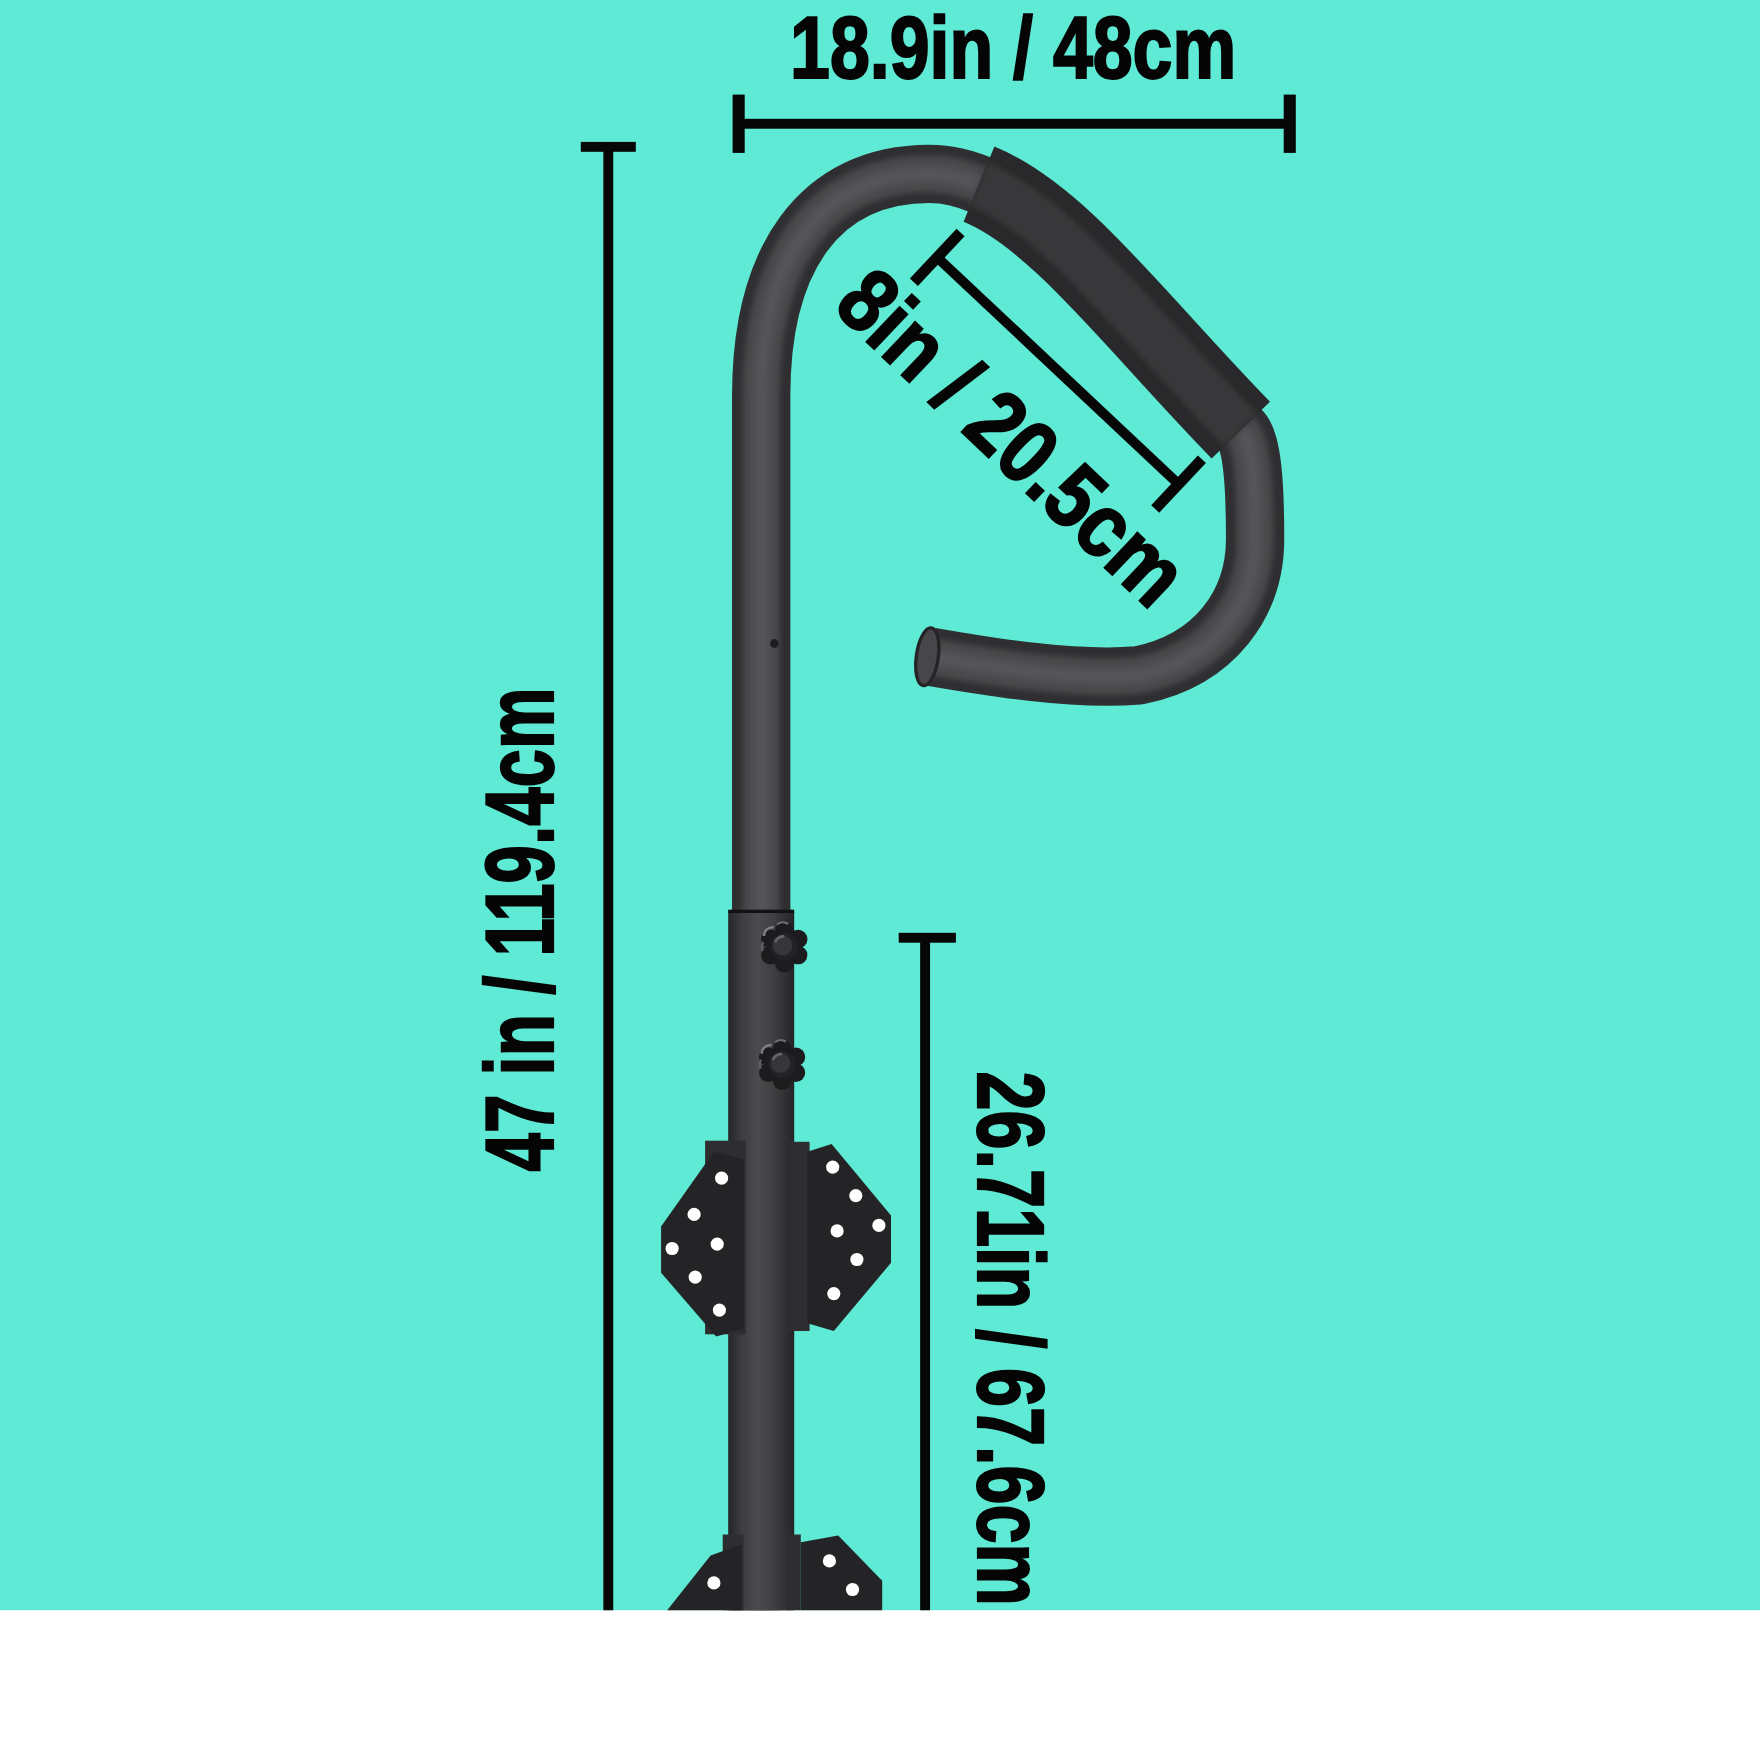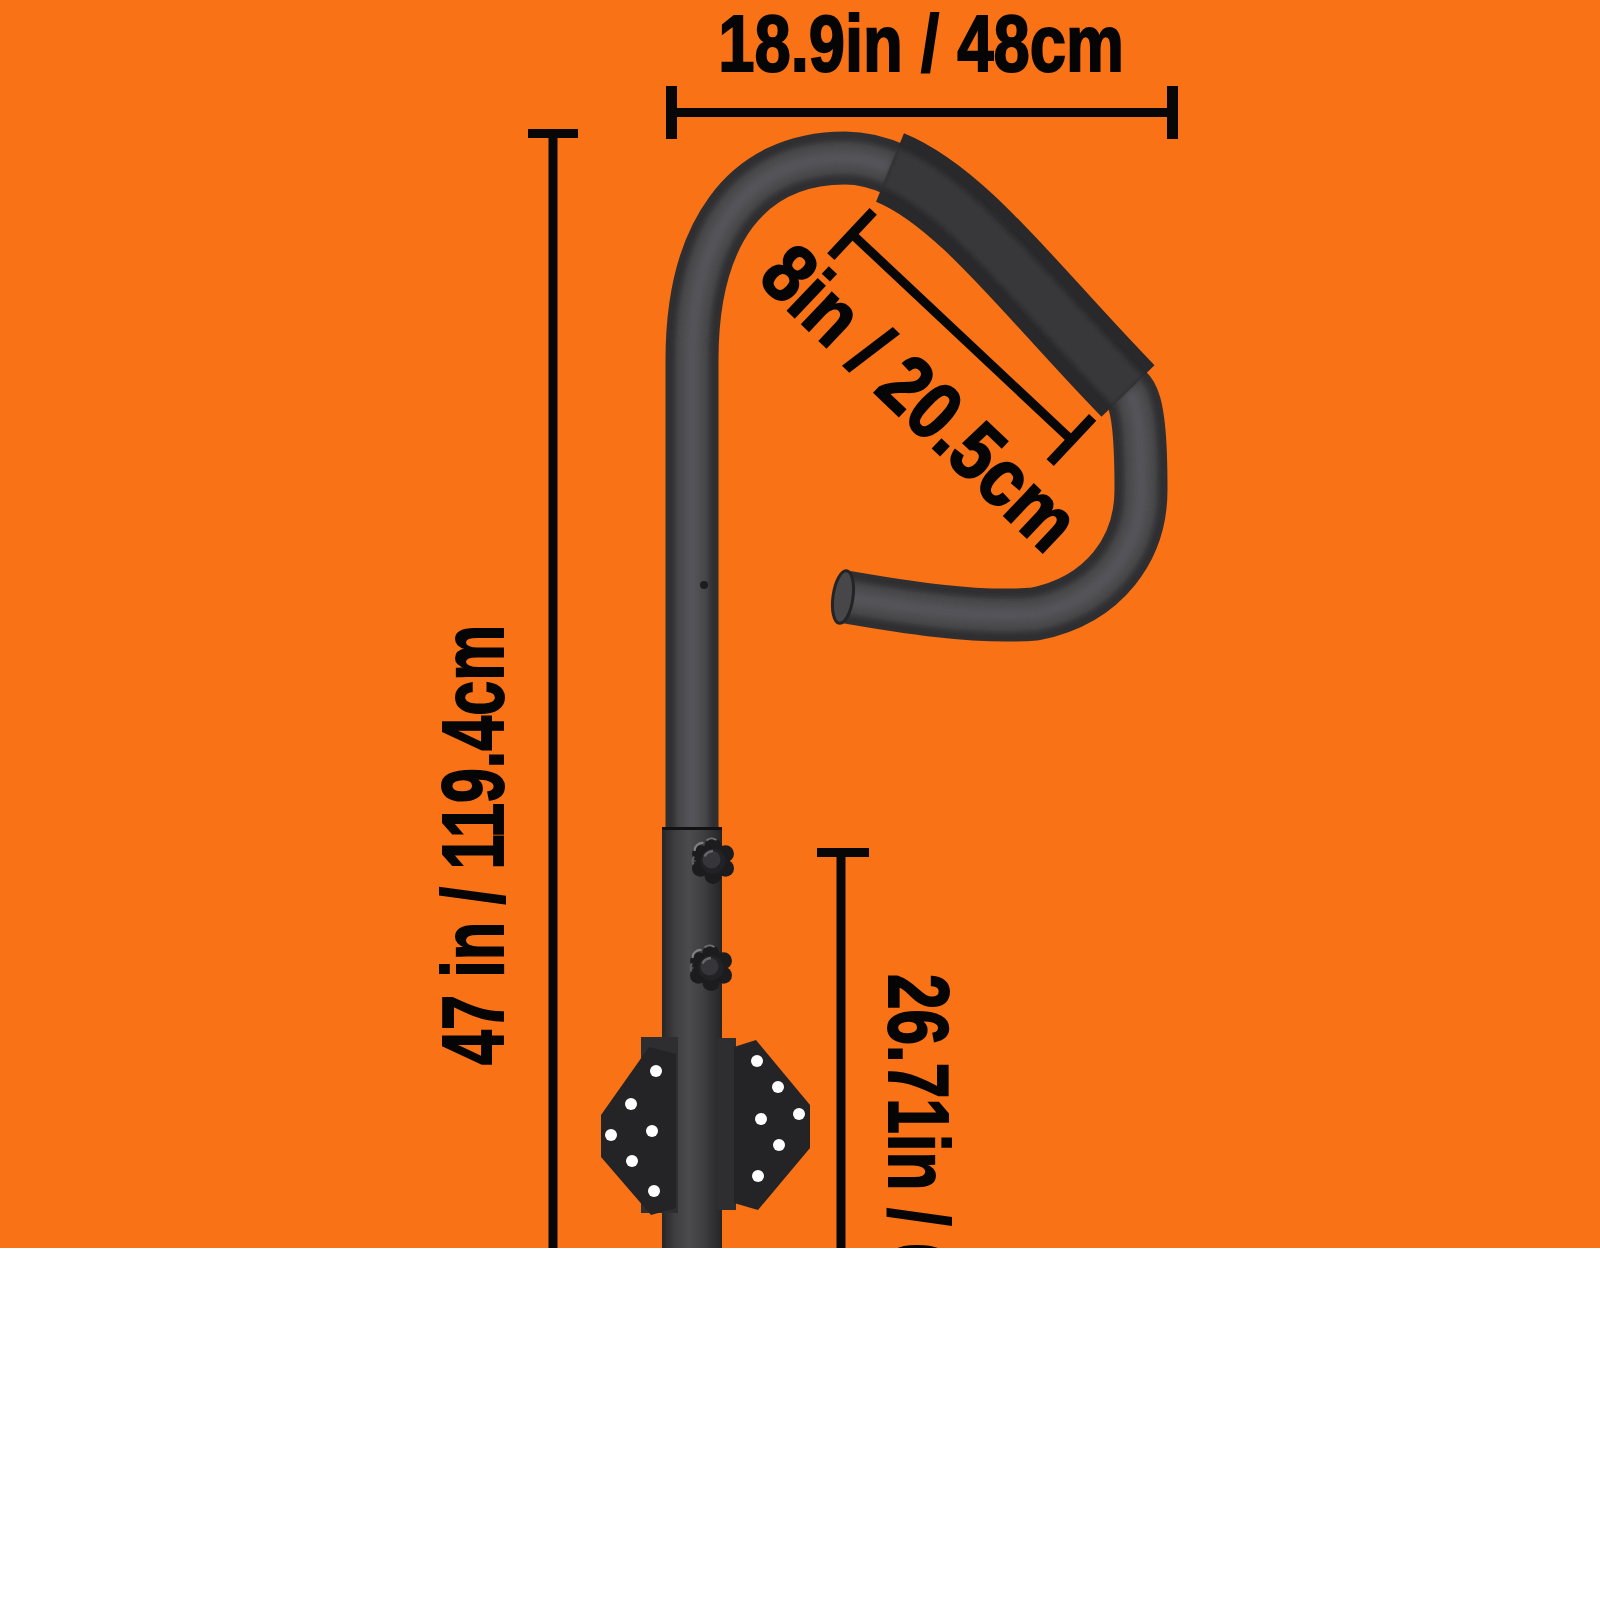--- a/index.html
+++ b/index.html
@@ -1,16 +1,16 @@
 <!DOCTYPE html>
 <html><head>
 <meta charset="utf-8">
 <style>
   html,body{margin:0;padding:0;background:#ffffff;}
-  #page{width:1600px;height:1248px;position:relative;overflow:hidden;background:#f97316;}
+  #page{width:1600px;height:1464px;position:relative;overflow:hidden;background:#5eead4;}
   svg{position:absolute;left:0;top:0;}
   text{font-family:"Liberation Sans",sans-serif;font-weight:bold;fill:#050505;stroke:#050505;stroke-width:2;}
 </style>
 </head>
 <body>
 <div id="page">
 <svg width="1600" height="1600" viewBox="0 0 1600 1600">
 <defs>
 
   <linearGradient id="poleGrad" x1="661" y1="0" x2="723" y2="0" gradientUnits="userSpaceOnUse">

